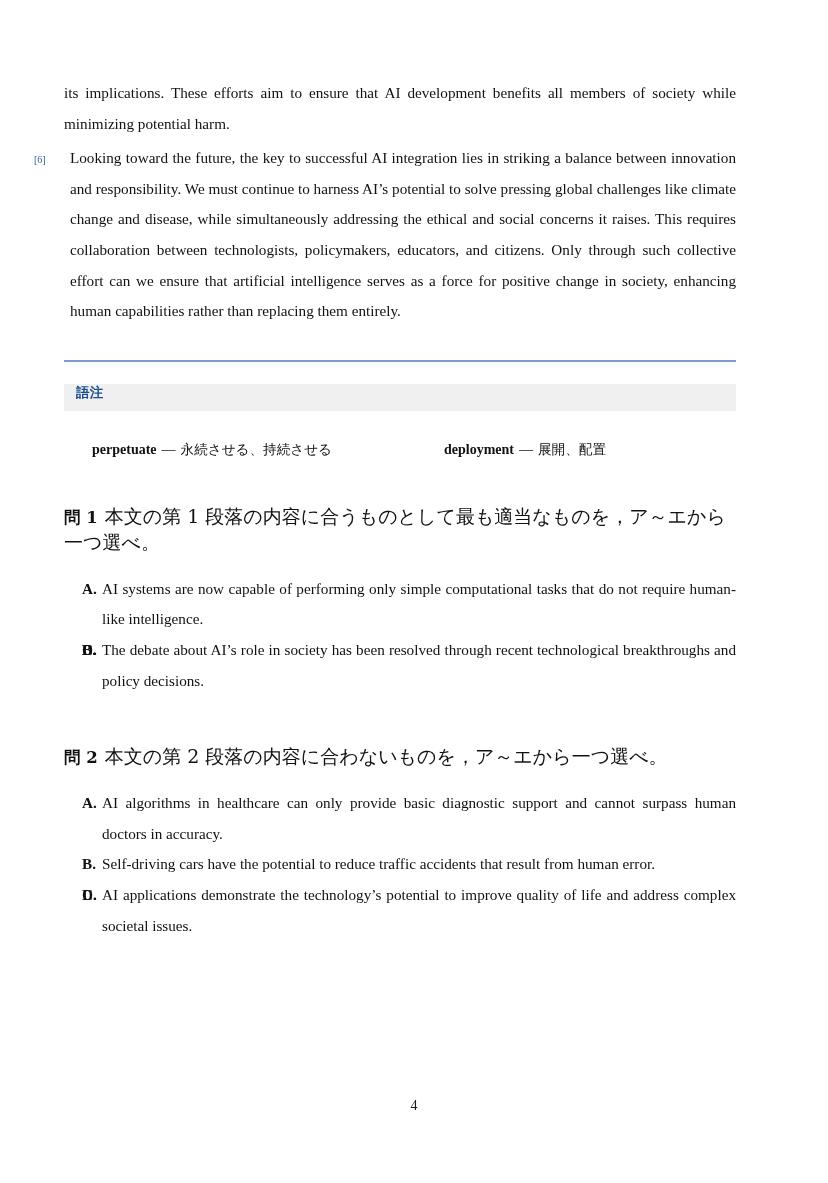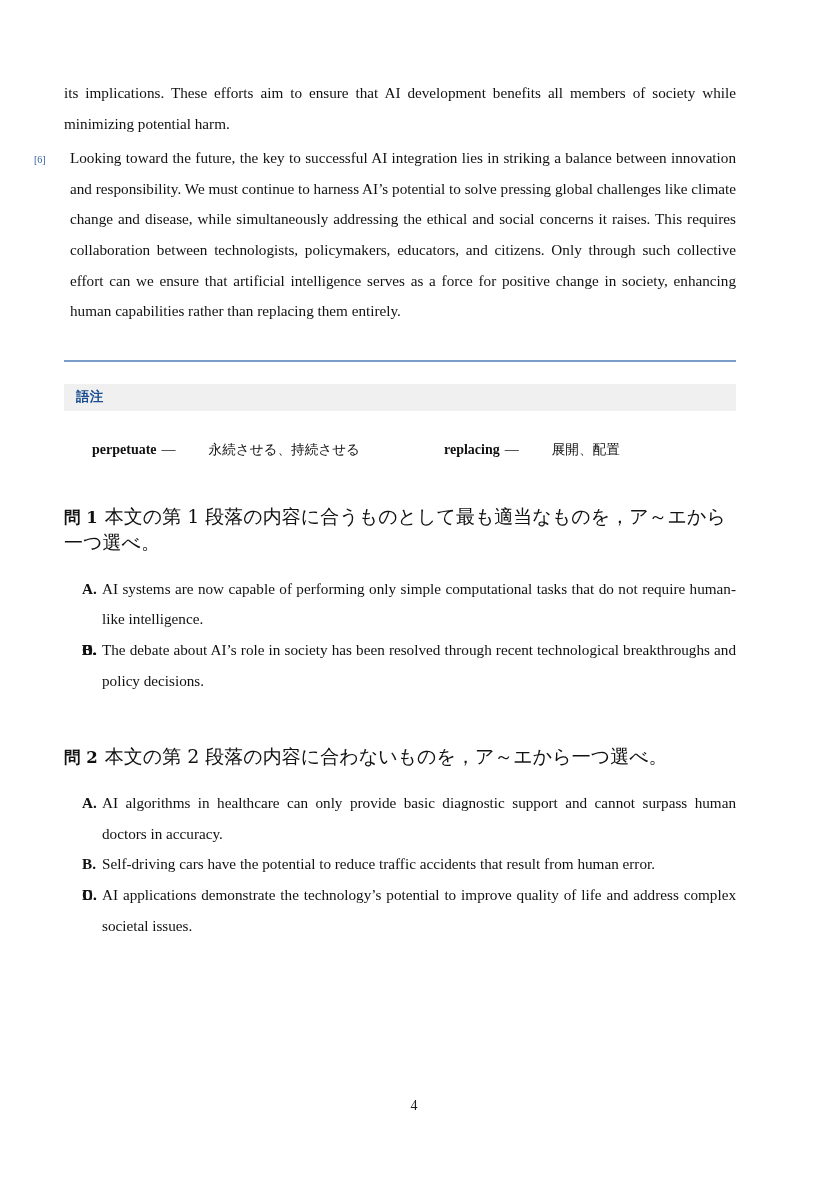--- a/index.html
+++ b/index.html
@@ -55,21 +55,21 @@
   .divider {
     height: 0;
     border-top: 2.2px solid #7a9cc6;
     margin: 33px 0 0 0;
   }
   .section-bar {
     margin-top: 22px;
     background: #f0f0f0;
     height: 27px;
     display: flex;
-    align-items: center;
+    align-items: flex-start;
     padding-left: 12px;
     box-sizing: border-box;
   }
   .section-bar .label {
     font-size: 13.5px;
     font-weight: bold;
     color: #1a4d8f;
     font-family: "DejaVu Sans", "Liberation Sans", sans-serif;
     letter-spacing: 0.3px;
   }
@@ -87,21 +87,20 @@
   .gloss-entry.first { width: 352px; }
   .gloss-term {
     font-weight: bold;
     font-family: "Liberation Serif", serif;
     margin-left: 28px;
   }
   .gloss-dash { padding: 0 5px; }
   .gloss-def {
     font-family: "DejaVu Serif", "Liberation Serif", serif;
     font-size: 13.6px;
-    margin-left: 28px;
   }
 
   
   .question-block { margin-top: 44px; }
   .question-block.second { margin-top: 48px; }
   .q-heading {
     font-size: 15.6px;
     line-height: 24px;
     font-family: "DejaVu Serif", "Liberation Serif", serif;
   }
@@ -161,21 +160,21 @@
 
     <div class="section-bar">
       <span class="label">語注</span>
     </div>
 
     <div class="glossary">
       <div class="gloss-entry first">
         <span class="gloss-term">perpetuate</span><span class="gloss-dash">—</span><span class="gloss-def">永続させる、持続させる</span>
       </div>
       <div class="gloss-entry">
-        <span class="gloss-term">replacing</span><span class="gloss-dash">—</span><span class="gloss-def">展開、配置</span>
+        <span class="gloss-term">deployment</span><span class="gloss-dash">—</span><span class="gloss-def">展開、配置</span>
       </div>
     </div>
 
     <div class="question-block">
       <div class="q-heading">
         <span class="q-num">問 1</span><span class="q-text">本文の第 1 段落の内容に合うものとして最も適当なものを，ア～エから一つ選べ。</span>
       </div>
       <div class="choices">
         <div class="choice">
           <span class="choice-label">A.</span><span>AI systems are now capable of performing only simple computational tasks that do not require human-like intelligence.</span>

